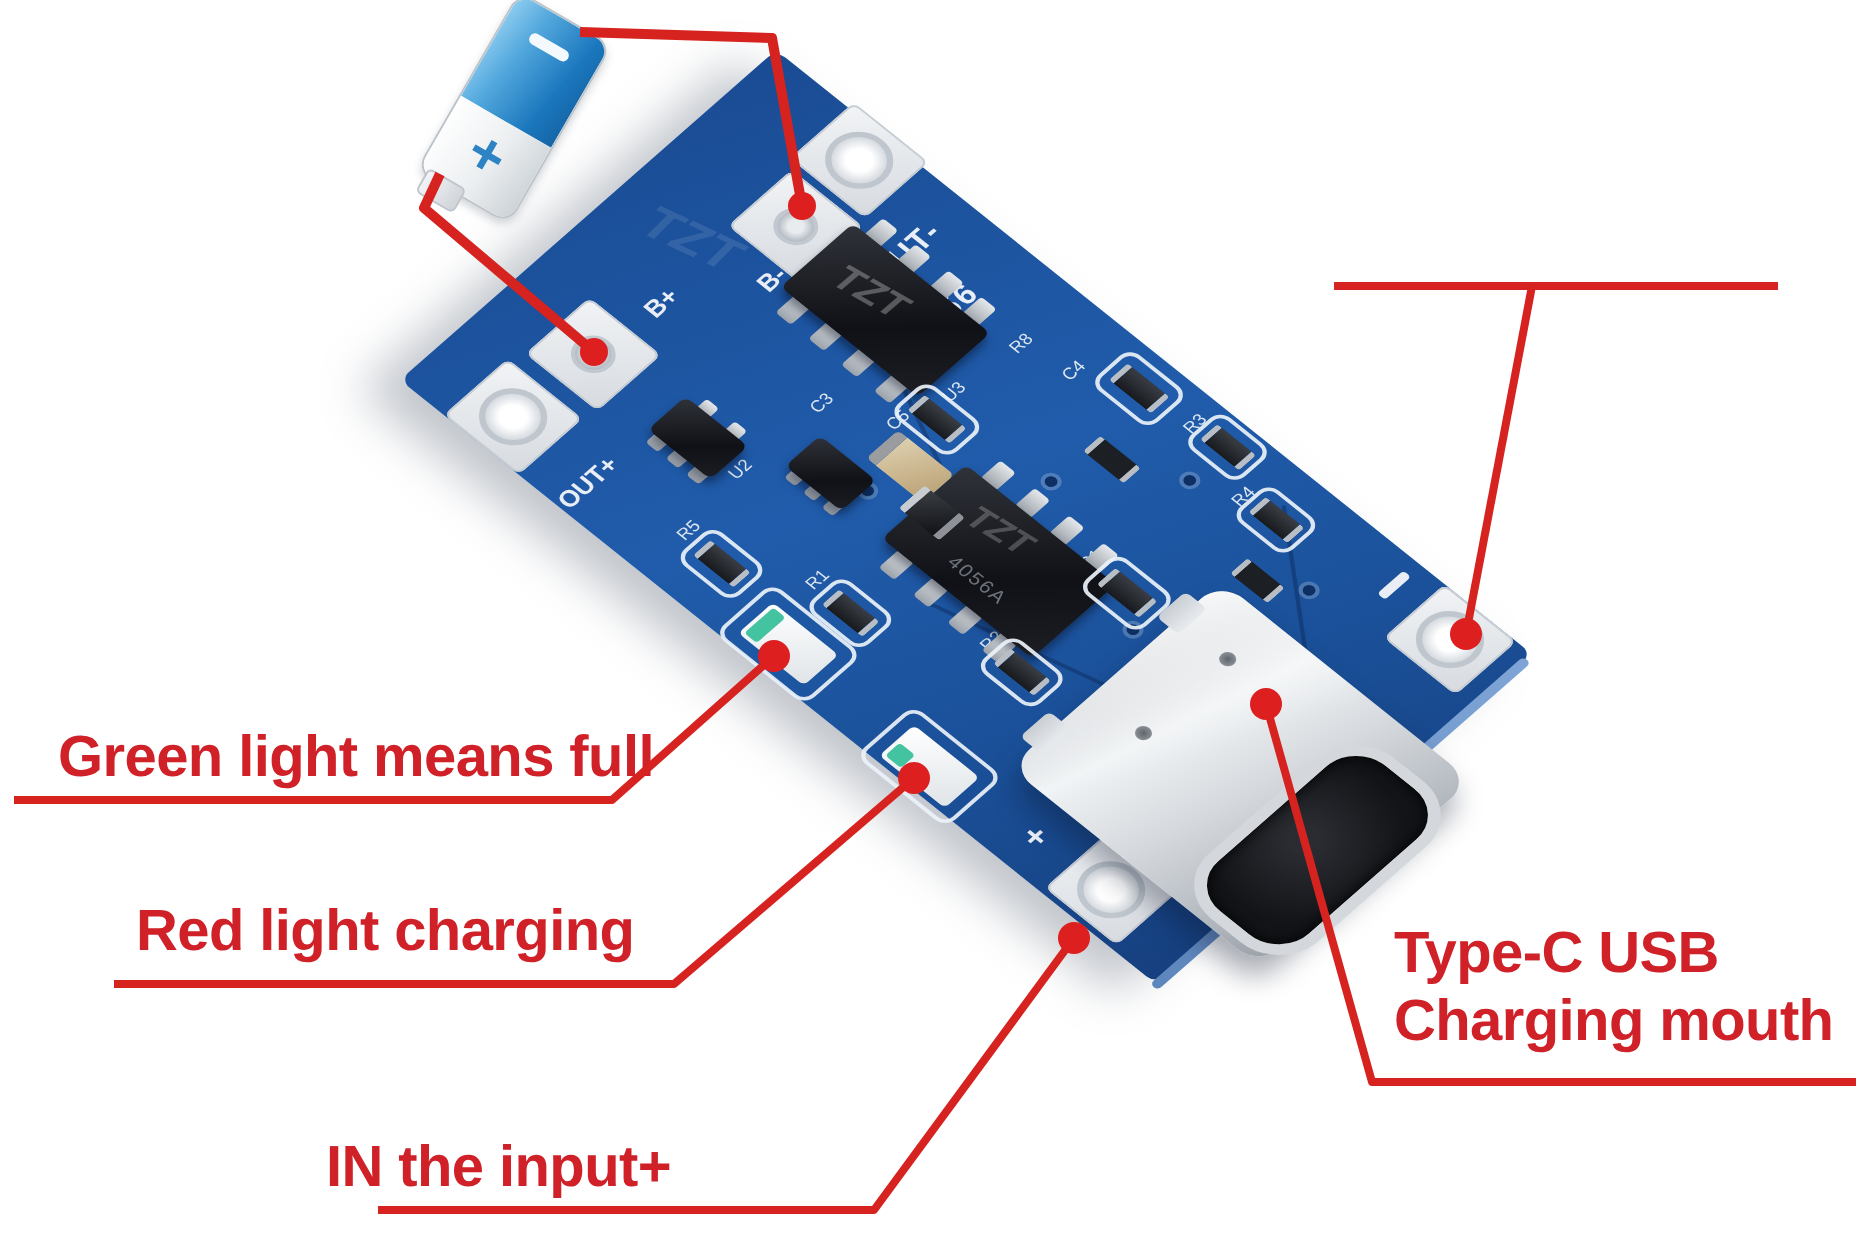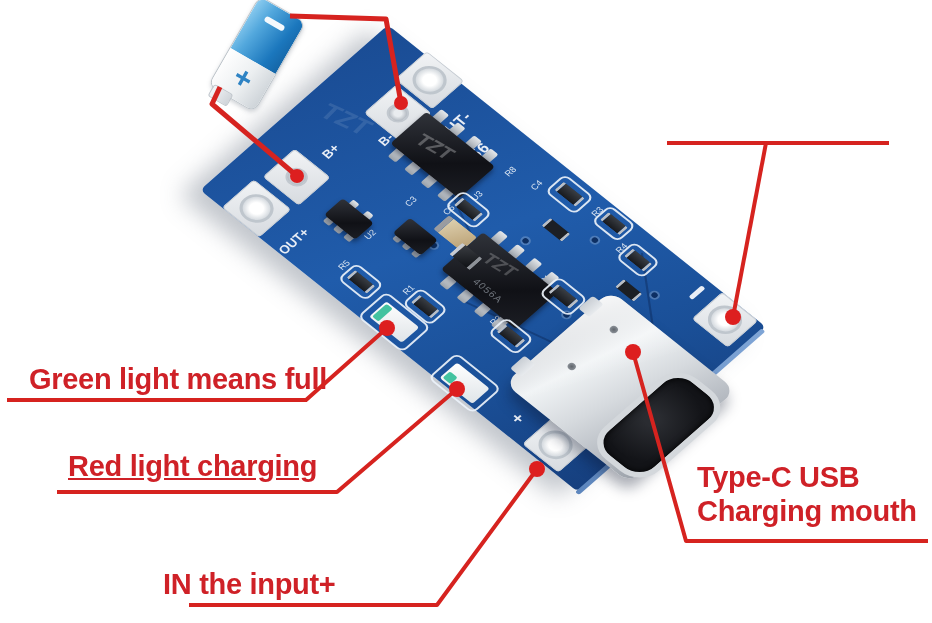--- a/index.html
+++ b/index.html
@@ -249,20 +249,20 @@
       <circle cx="297" cy="176" r="7"></circle>
       <circle cx="733" cy="317" r="8"></circle>
       <circle cx="387" cy="328" r="8"></circle>
       <circle cx="457" cy="389" r="8"></circle>
       <circle cx="537" cy="469" r="8"></circle>
       <circle cx="633" cy="352" r="8"></circle>
     </g>
   </svg>
 
   <div class="note" style="left:13px;top:363px;margin-left:16px;">Green light means full</div>
-  <div class="note" style="left:68px;top:450px;text-decoration:underline;">Red light charging</div>
+  <div class="note" style="left:68px;top:450px;">Red light charging</div>
   <div class="note" style="left:163px;top:568px;">IN the input+</div>
   <div class="note" style="left:697px;top:460px;line-height:34px;">
     <div>Type-C USB</div>
     <div>Charging mouth</div>
   </div>
 
 </div>
 
 </body></html>

